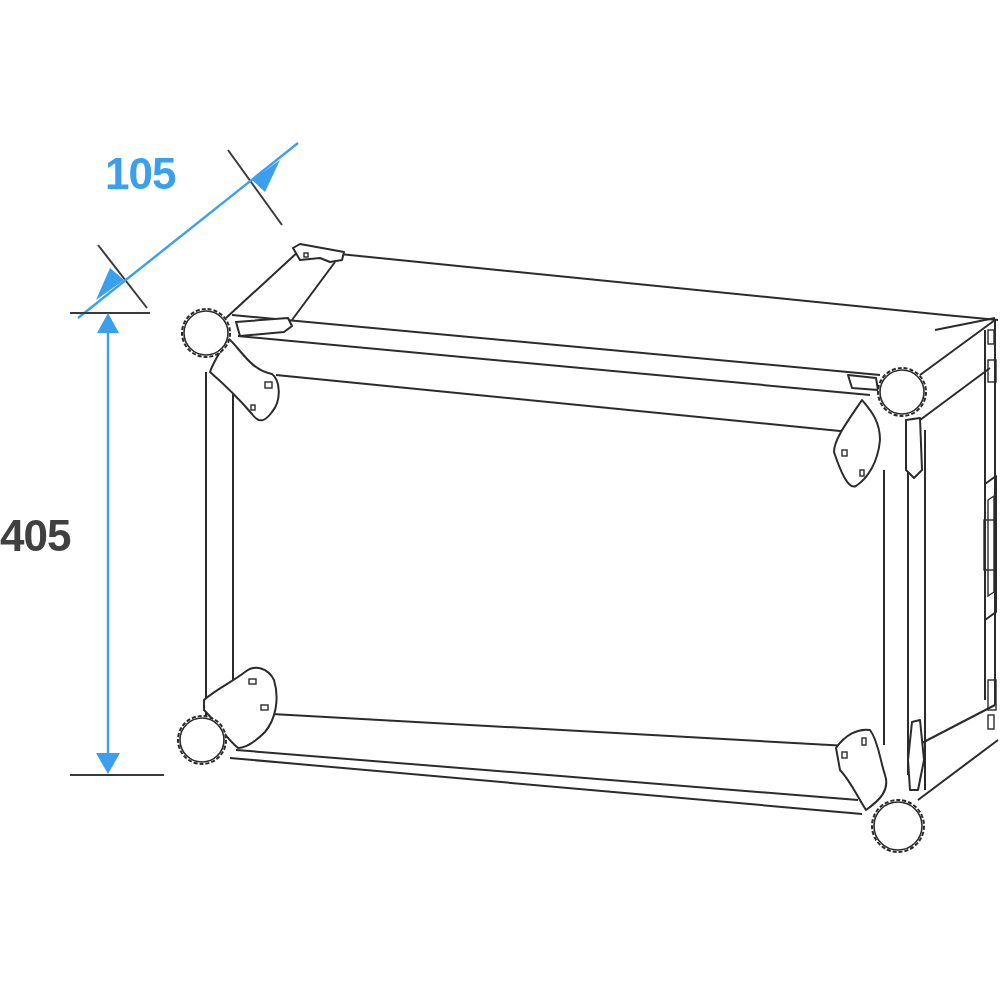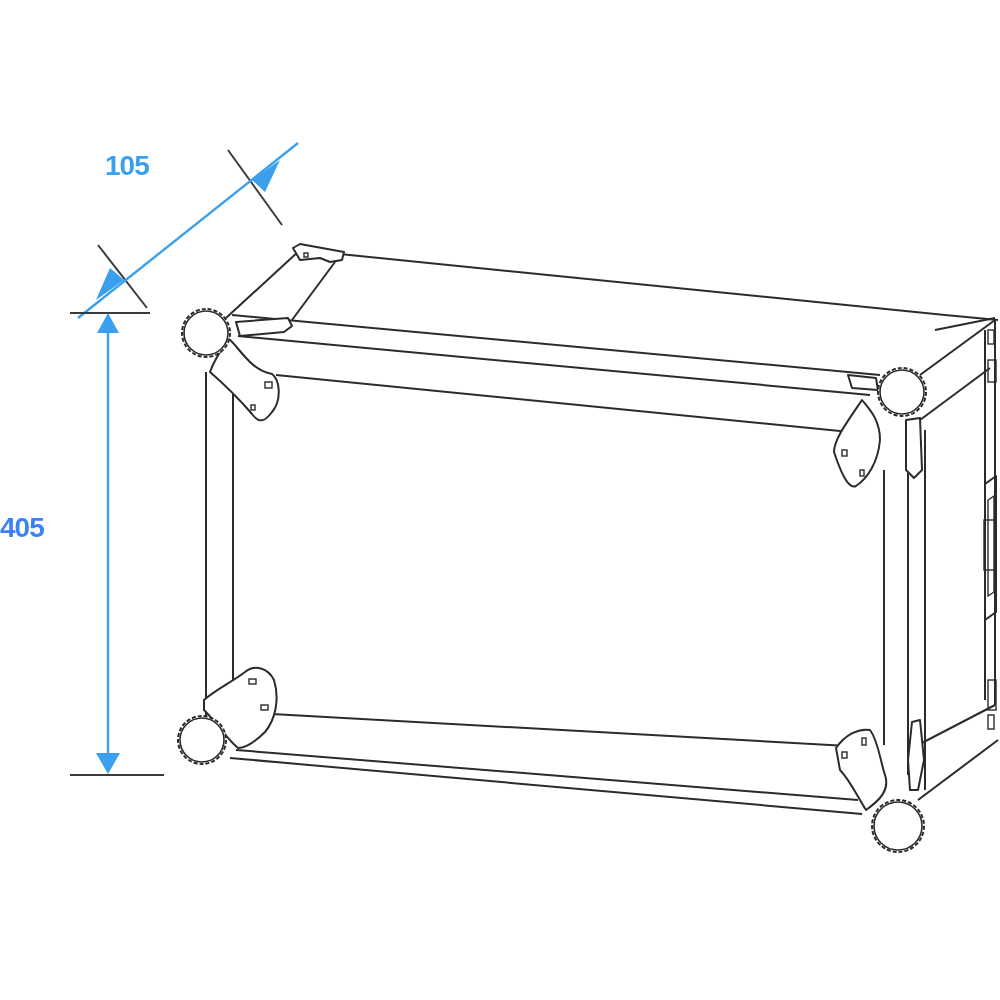--- a/index.html
+++ b/index.html
@@ -2,21 +2,21 @@
 <html><head>
   <meta charset="utf-8">
   <style>
     html, body { margin: 0; padding: 0; background: #ffffff; }
     body { width: 1000px; height: 1000px; position: relative; overflow: hidden; }
     #drawing { position: absolute; left: 0; top: 0; width: 1000px; height: 1000px; }
     .dim-label {
       position: absolute;
       font-family: "Liberation Sans", sans-serif;
       font-weight: bold;
-      font-size: 28px;
+      font-size: 44px;
       line-height: 1;
       letter-spacing: -1px;
     }
     #dim-depth-label { left: 105px; top: 152px; }
     #dim-height-label { left: 0px; top: 514px; }
     .ln { fill: none; stroke: #2b2b2b; stroke-width: 2; stroke-linejoin: round; }
     .ln-thin { fill: none; stroke: #2b2b2b; stroke-width: 1.4; }
     .corner { fill: #ffffff; stroke: #2b2b2b; stroke-width: 2; }
     .bracket { fill: #ffffff; stroke: #2b2b2b; stroke-width: 2; stroke-linejoin: round; }
     .dimline { stroke-width: 2.4; fill: none; }
@@ -130,13 +130,13 @@
     <rect x="988" y="360" width="8" height="22" class="ln-thin"></rect>
     <rect x="988" y="330" width="6" height="14" class="ln-thin"></rect>
   </g>
   <g>
     <rect x="988" y="680" width="8" height="30" class="ln-thin"></rect>
     <rect x="988" y="715" width="6" height="14" class="ln-thin"></rect>
   </g>
 </svg>
 
 <div class="dim-label" id="dim-depth-label" style="color:#3aa0ee;">105</div>
-<div class="dim-label" id="dim-height-label" style="color:#3b82f6;">405</div>
+<div class="dim-label" id="dim-height-label" style="color:#404040;">405</div>
 
 </body></html>

